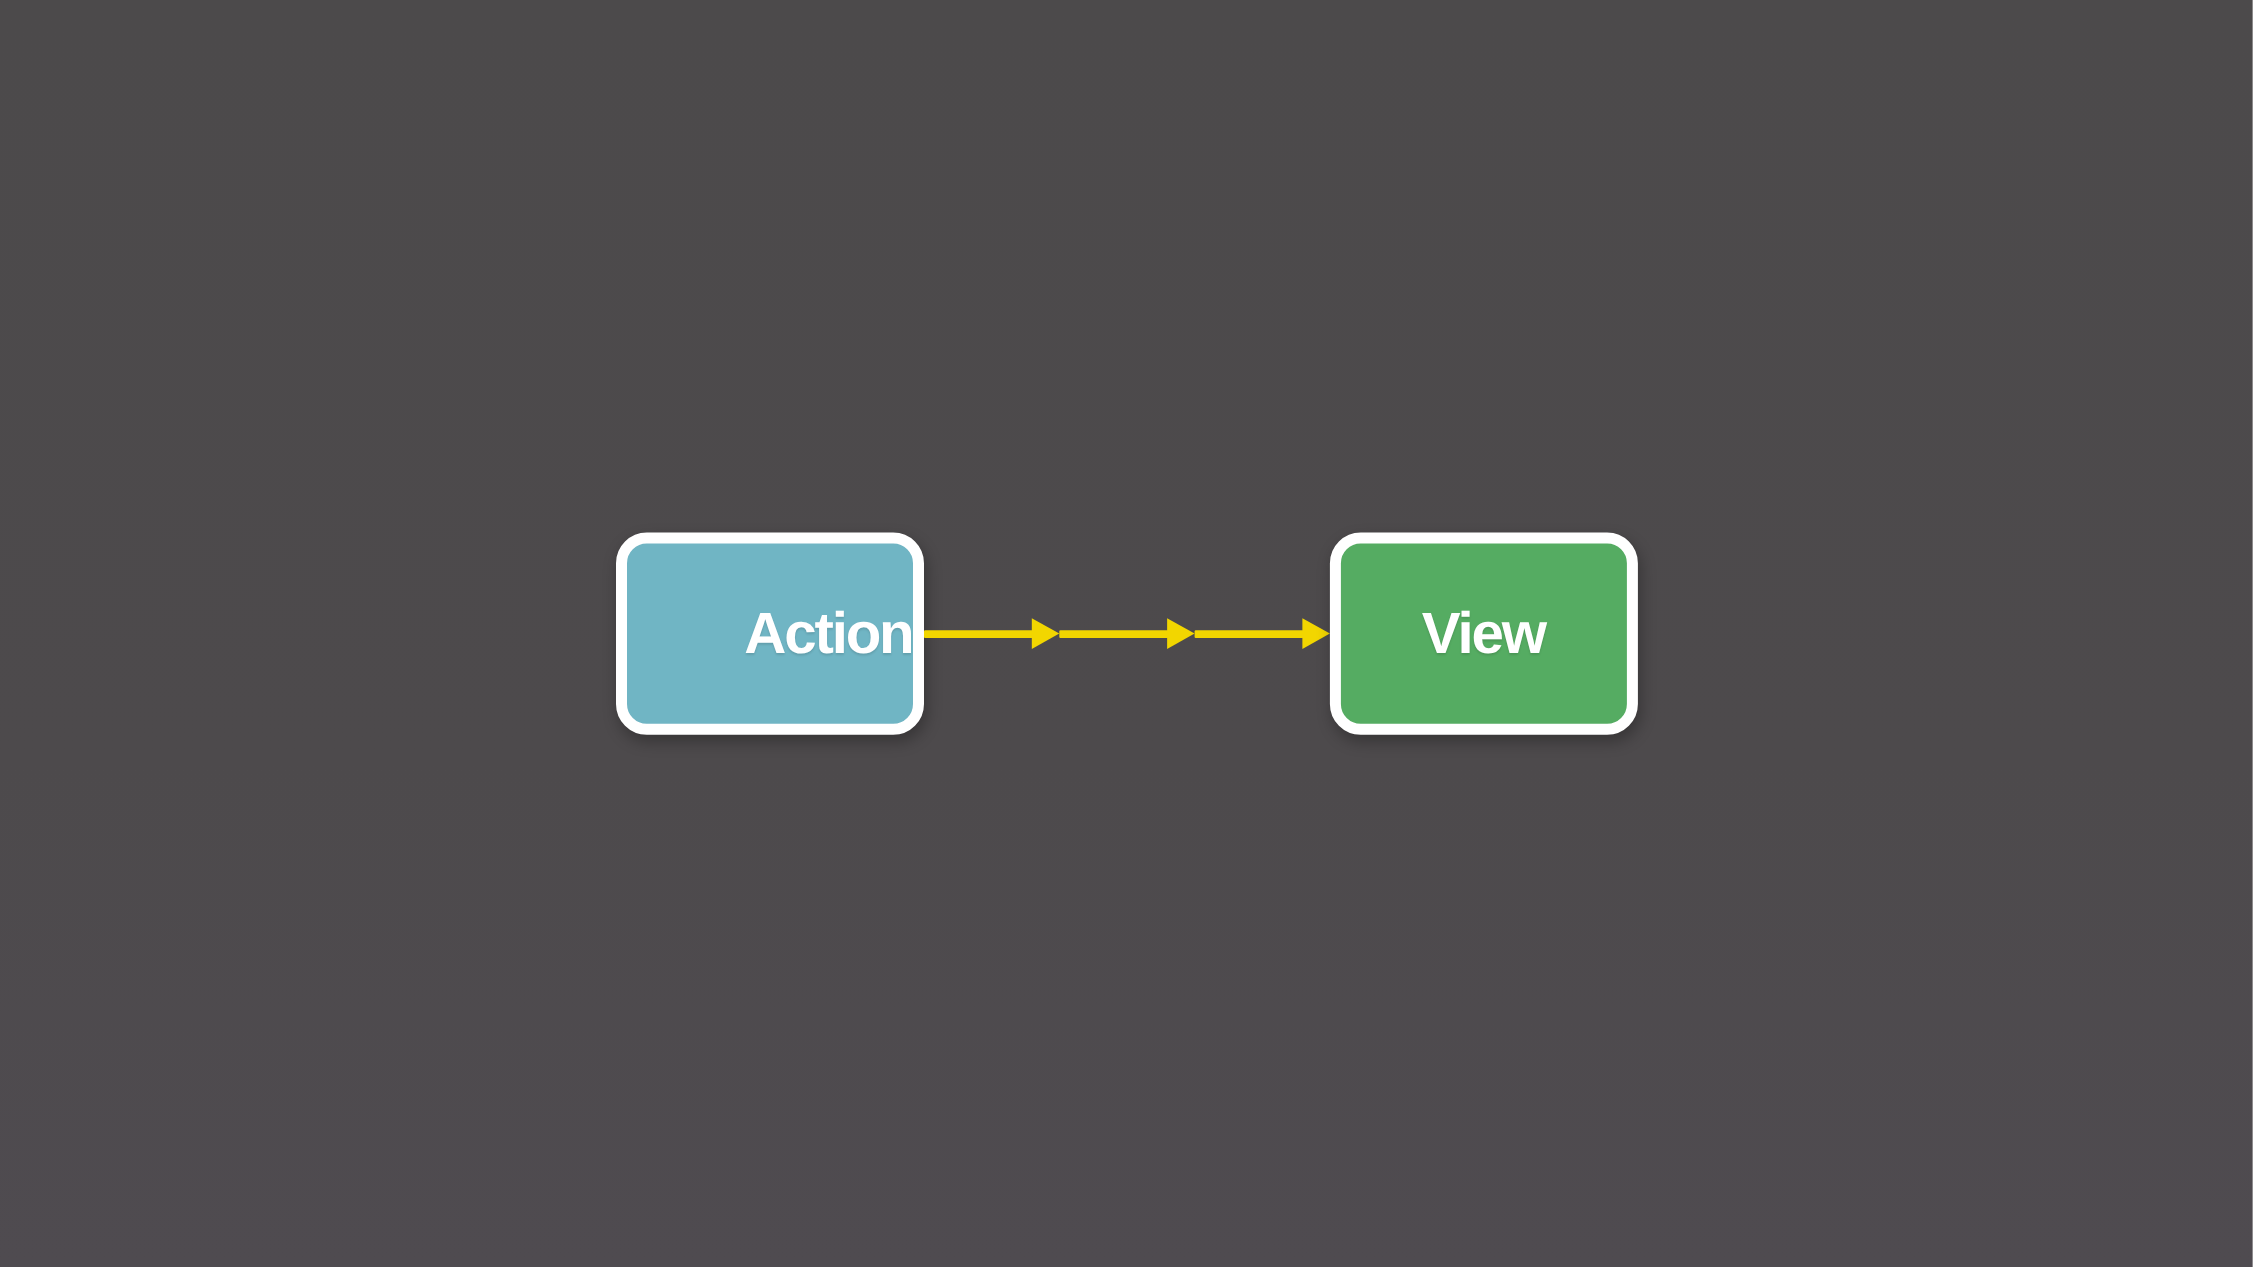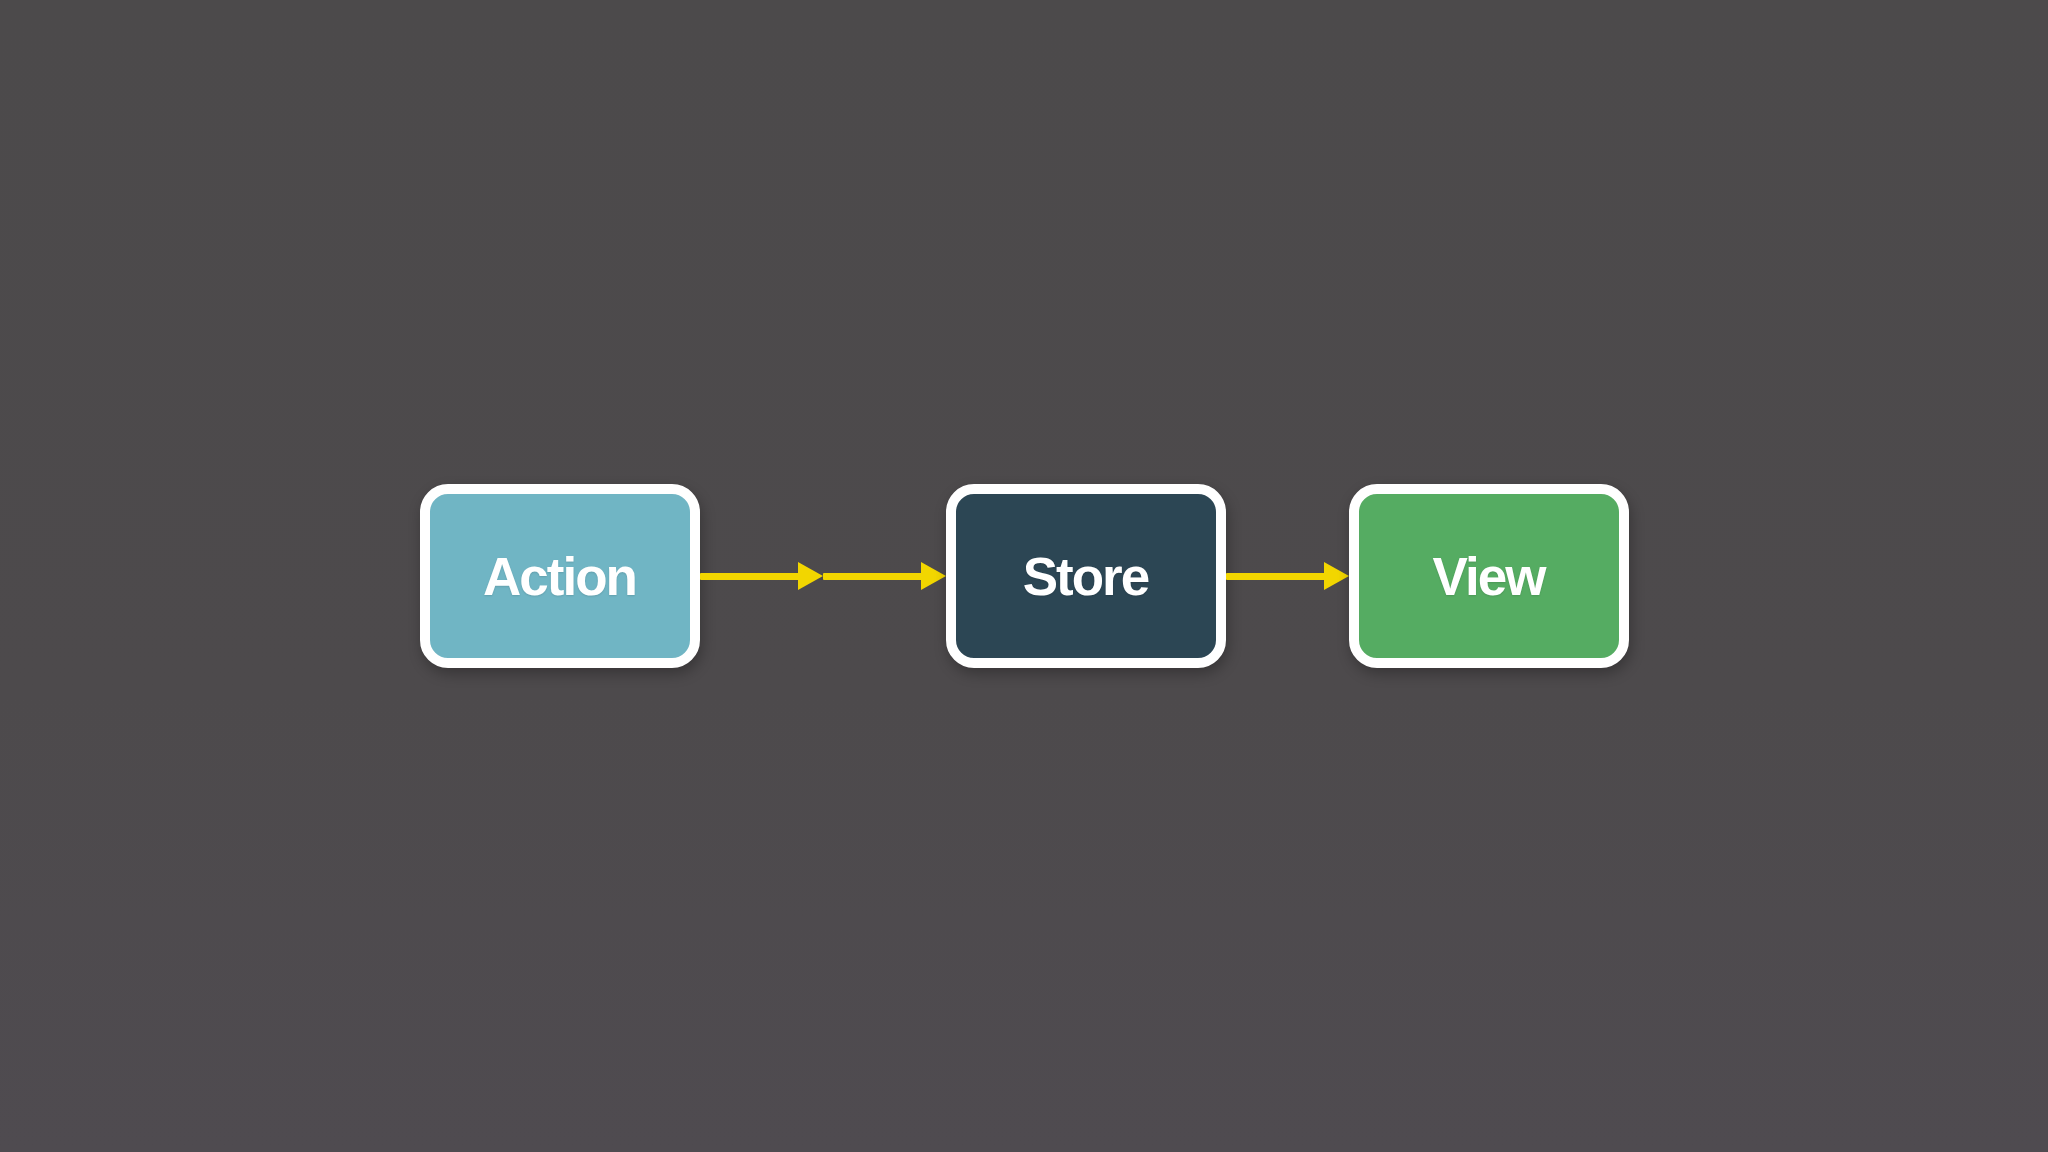--- a/index.html
+++ b/index.html
@@ -63,38 +63,35 @@
     margin-left: -1px;
     flex: 0 0 auto;
   }
 </style>
 </head>
 <body>
 
 <div class="canvas">
   <div class="flow-row">
 
-    <div class="node" style="background-color: rgb(112, 181, 196);">
+    <div class="node" style="background-color: rgb(112, 181, 196); justify-content: flex-end;">
       <span class="node-label">Action</span>
     </div>
 
     <div class="arrow">
       <span class="arrow-line"></span>
       <span class="arrow-head"></span>
     </div>
 
 
     <div class="arrow">
       <span class="arrow-line"></span>
       <span class="arrow-head"></span>
     </div>
 
-    <div class="node" style="background-color: rgb(44, 70, 84);">
-      <span class="node-label">Store</span>
-    </div>
 
     <div class="arrow">
       <span class="arrow-line"></span>
       <span class="arrow-head"></span>
     </div>
 
     <div class="node" style="background-color: rgb(85, 172, 98); text-align: right;">
       <span class="node-label">View</span>
     </div>
 

